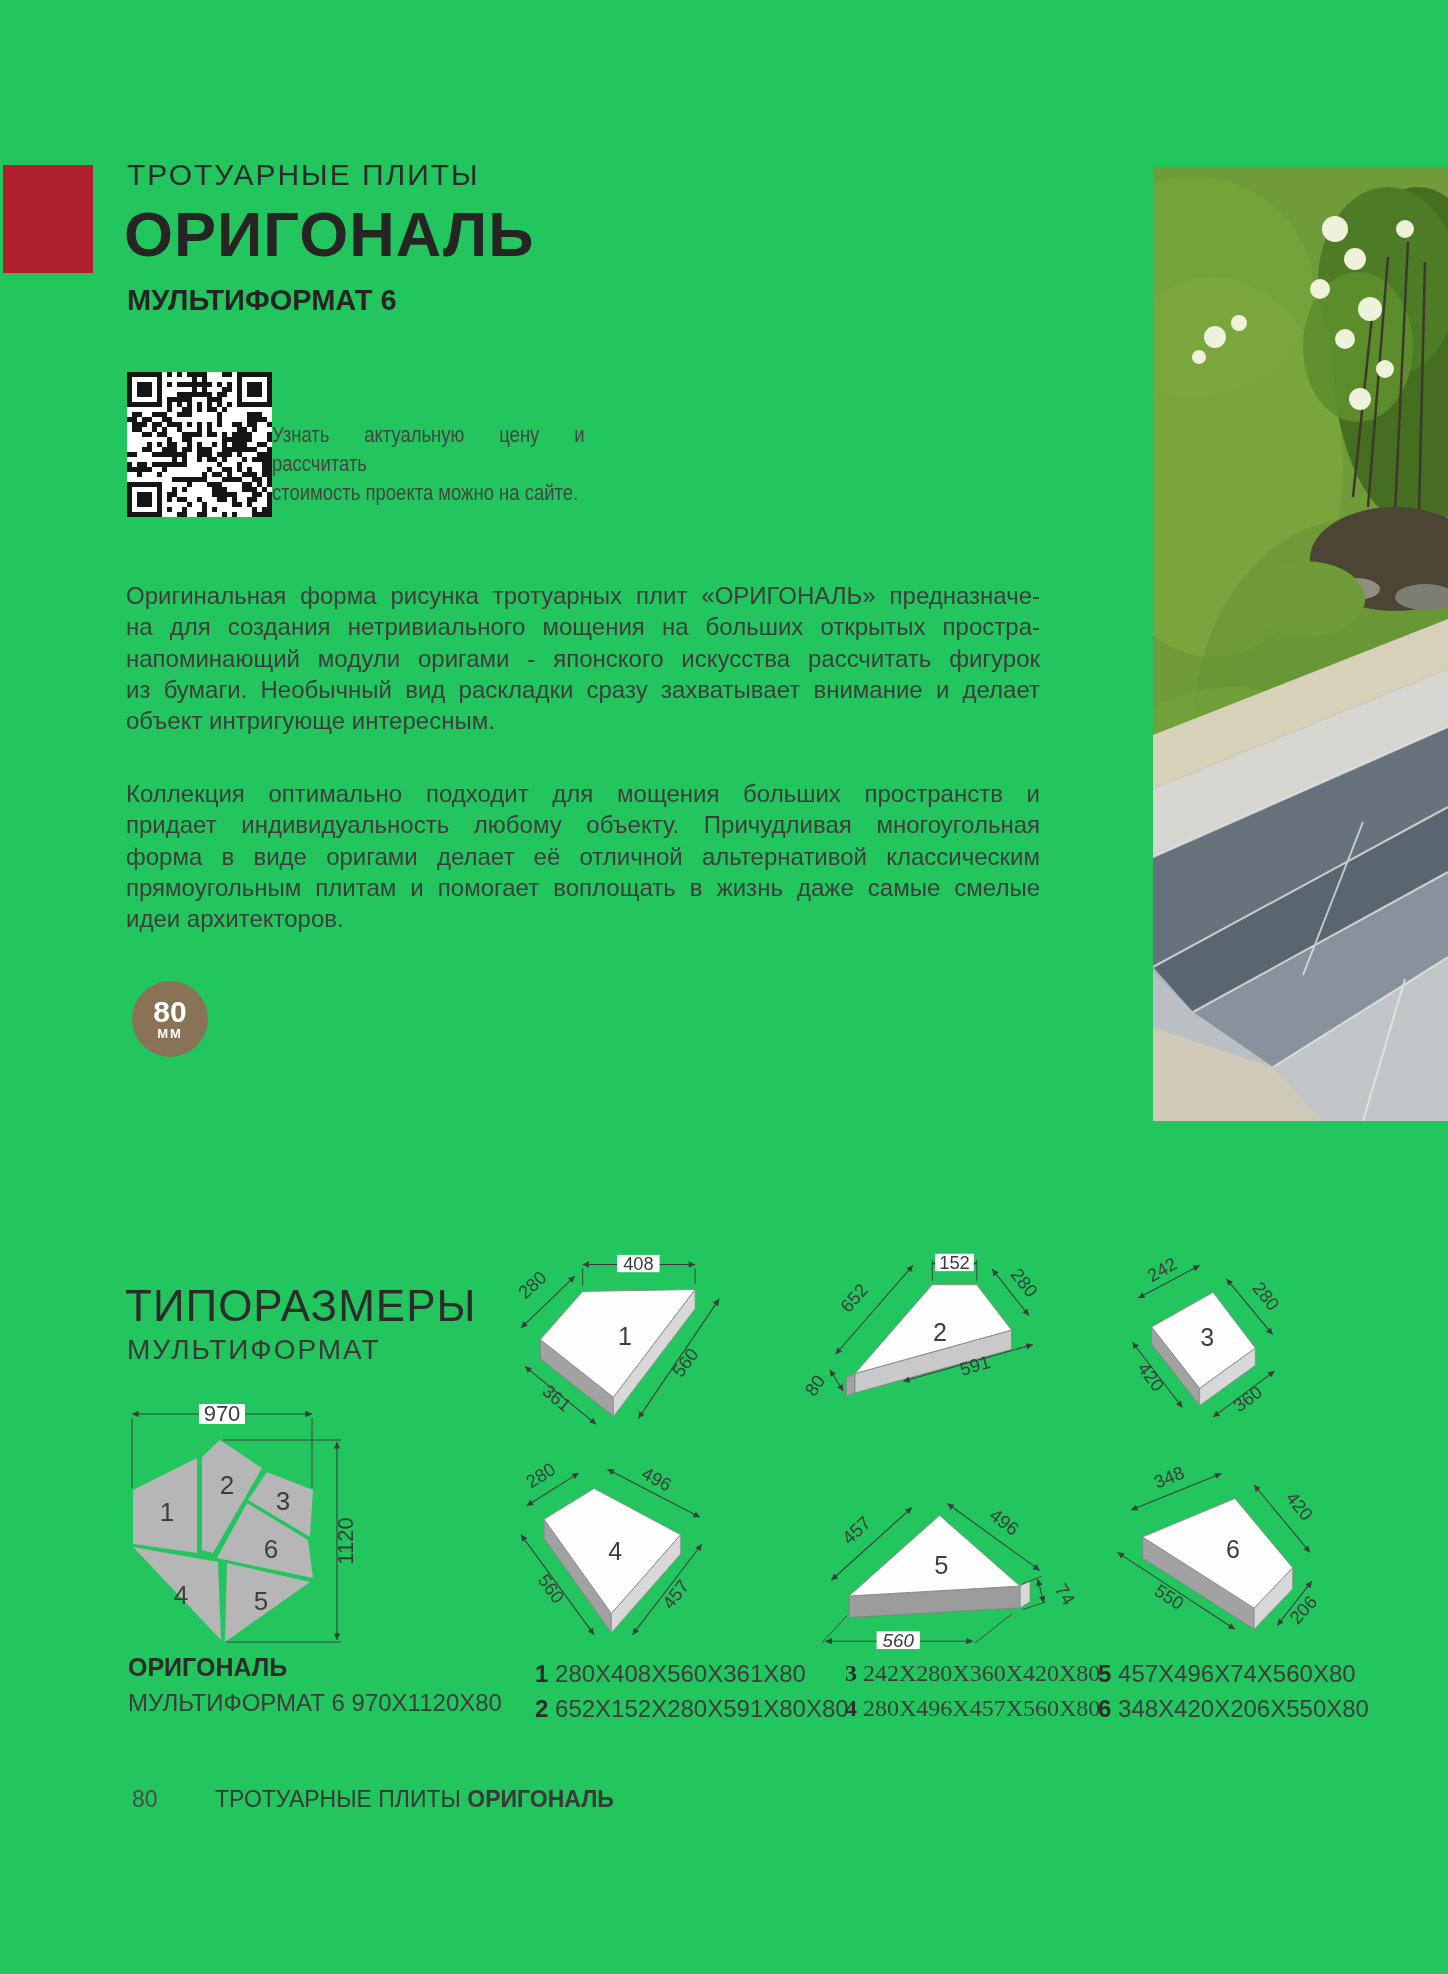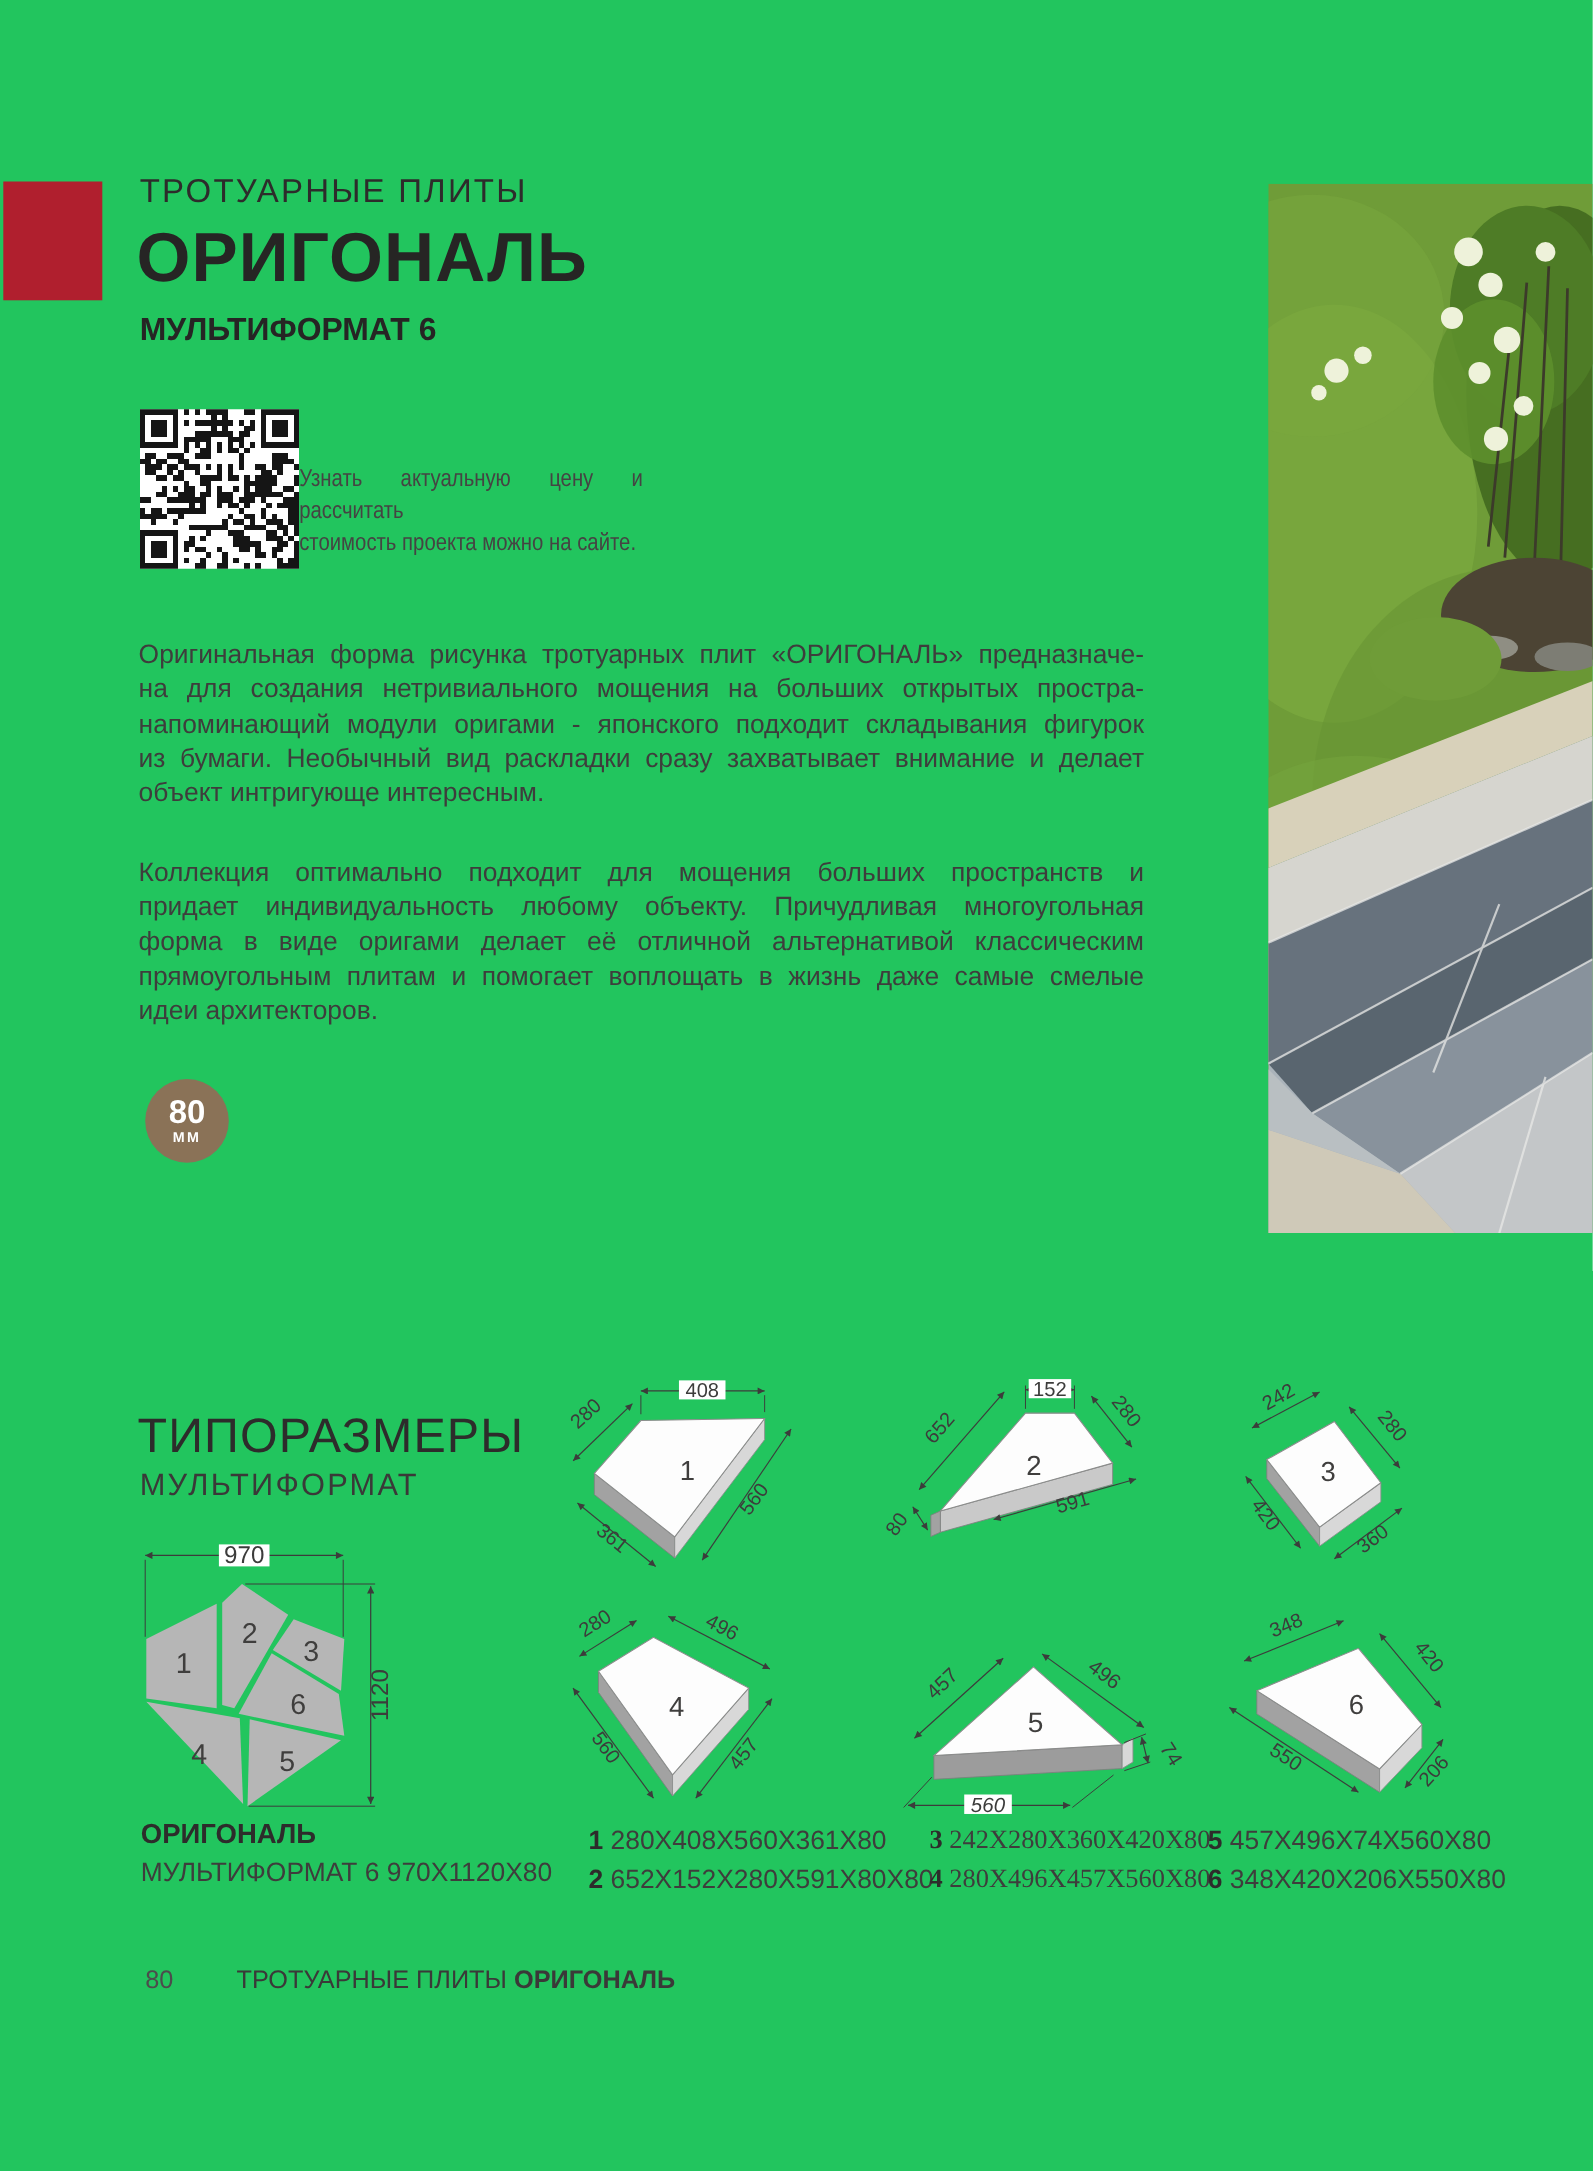--- a/index.html
+++ b/index.html
@@ -393,21 +393,21 @@
       </g>
   </svg>
   <div class="abs qr-caption">
     <div>Узнать актуальную цену и рассчитать</div>
     <div>стоимость проекта можно на сайте.</div>
   </div>
 
   <div class="abs para p1">
     <div>Оригинальная форма рисунка тротуарных плит «ОРИГОНАЛЬ» предназначе-</div>
     <div>на для создания нетривиального мощения на больших открытых простра-</div>
-    <div>напоминающий модули оригами - японского подходит складывания фигурок</div>
+    <div>напоминающий модули оригами - японского искусства рассчитать фигурок</div>
     <div>из бумаги. Необычный вид раскладки сразу захватывает внимание и делает</div>
     <div class="last">объект интригующе интересным.</div>
   </div>
   <div class="abs para p2">
     <div>Коллекция оптимально подходит для мощения больших пространств и</div>
     <div>придает индивидуальность любому объекту. Причудливая многоугольная</div>
     <div>форма в виде оригами делает её отличной альтернативой классическим</div>
     <div>прямоугольным плитам и помогает воплощать в жизнь даже самые смелые</div>
     <div class="last">идеи архитекторов.</div>
   </div>

